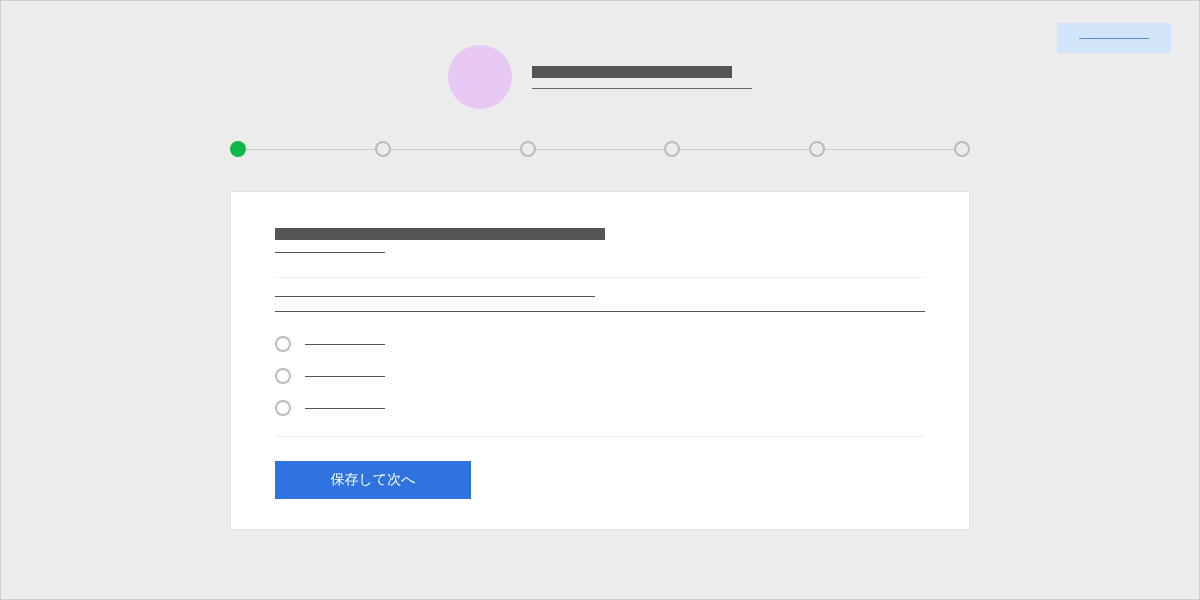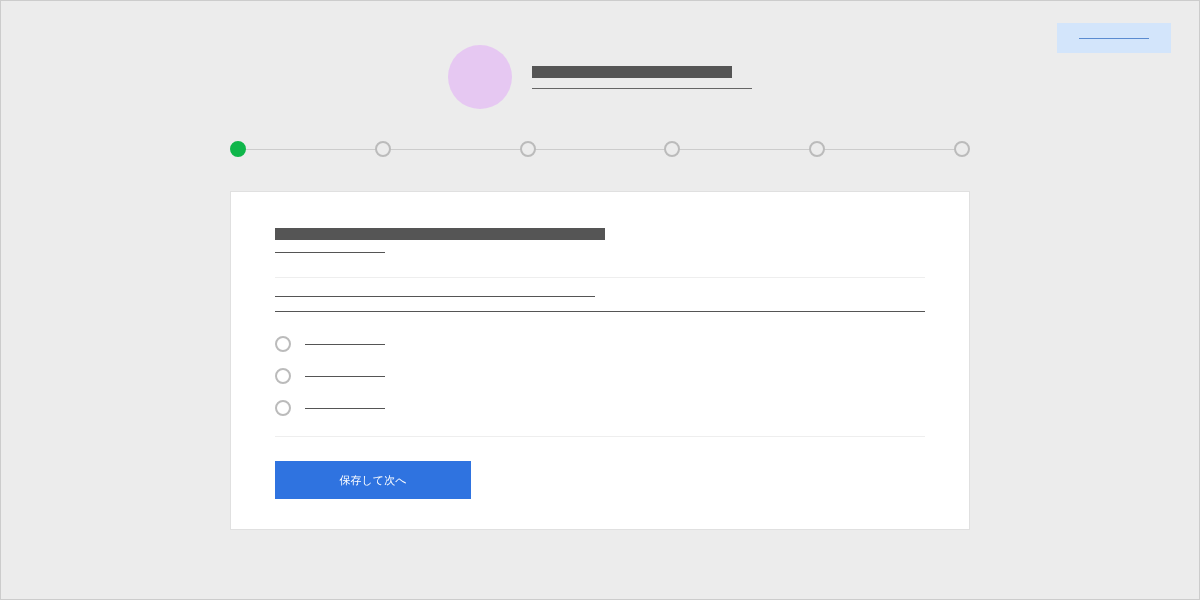--- a/index.html
+++ b/index.html
@@ -156,21 +156,21 @@
     }
 
     .primary-button {
       width: 196px;
       height: 38px;
       background: #2f73e0;
       color: #fff;
       display: flex;
       align-items: center;
       justify-content: center;
-      font-size: 11px;
+      font-size: 14px;
       border: none;
       cursor: pointer;
     }
   </style>
 </head>
 <body>
 
 <div class="top-button">
   <div class="placeholder-line"></div>
 </div>

